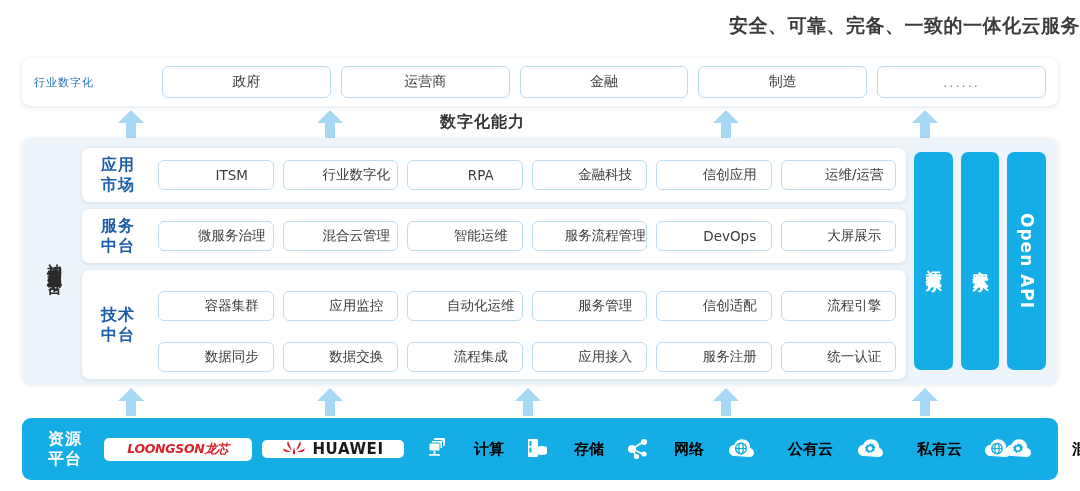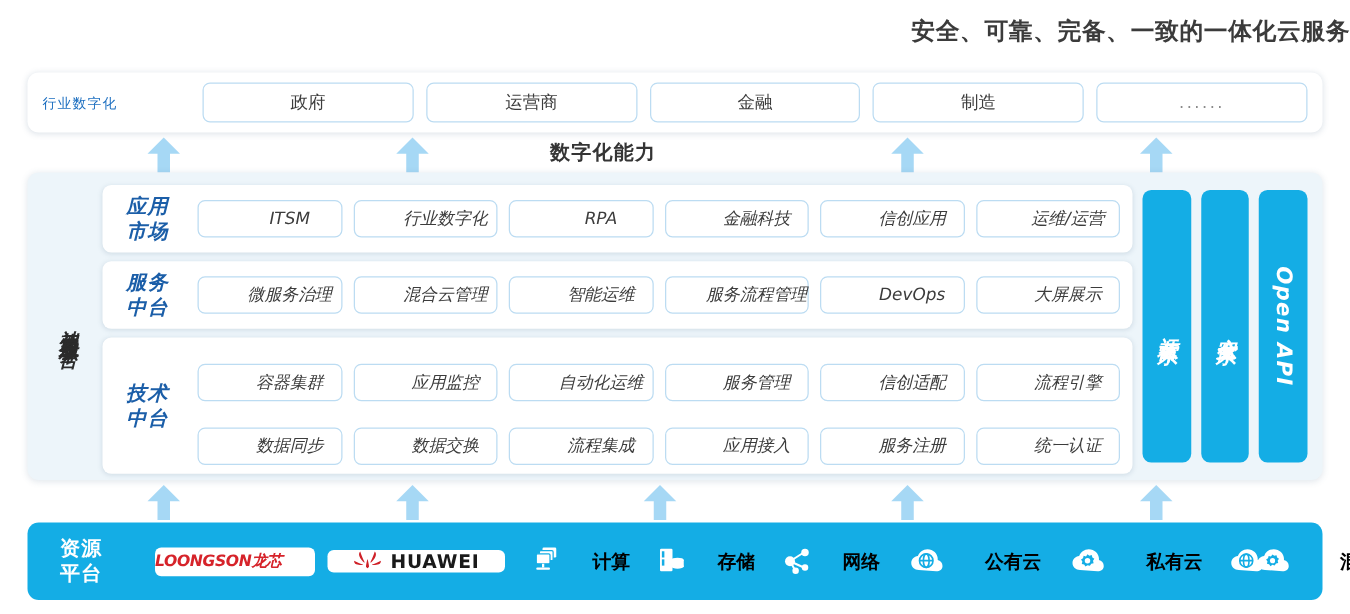--- a/index.html
+++ b/index.html
@@ -103,21 +103,20 @@
   .platform {
     position: absolute;
     left: 22px; top: 138px;
     width: 1036px; height: 246px;
     background: #edf5fa;
     border-radius: 9px;
     display: flex;
     padding: 10px 12px;
     gap: 8px;
     box-shadow: 0 1px 5px rgba(80,110,140,0.16);
-    font-style: italic;
   }
   .vlabel-platform {
     width: 40px;
     flex: none;
     display: flex;
     align-items: center;
     justify-content: center;
     font-size: 15px;
     font-weight: bold;
     color: #2b2b2b;
@@ -232,24 +231,23 @@
     letter-spacing: 1px;
   }
   .logo-col {
     width: 148px; flex: none;
     display: flex; flex-direction: column; gap: 5px;
   }
   .logo-box {
     background: #fff;
     border-radius: 5px;
     height: 23px;
-    display: flex; align-items: center; 
+    display: flex; align-items: center; justify-content: center;
     font-size: 12px;
     white-space: nowrap;
-    margin-left: 20px;
   }
   .lg-loong {
     color: #d6232a; font-weight: bold; font-style: italic;
     letter-spacing: -0.3px; font-size: 12.5px;
   }
   .lg-phy { color: #e04b4b; font-size: 11.5px; letter-spacing: 0.3px; }
   .logo-huawei {
     background: #fff;
     border-radius: 5px;
     width: 142px; height: 18px; flex: none;

